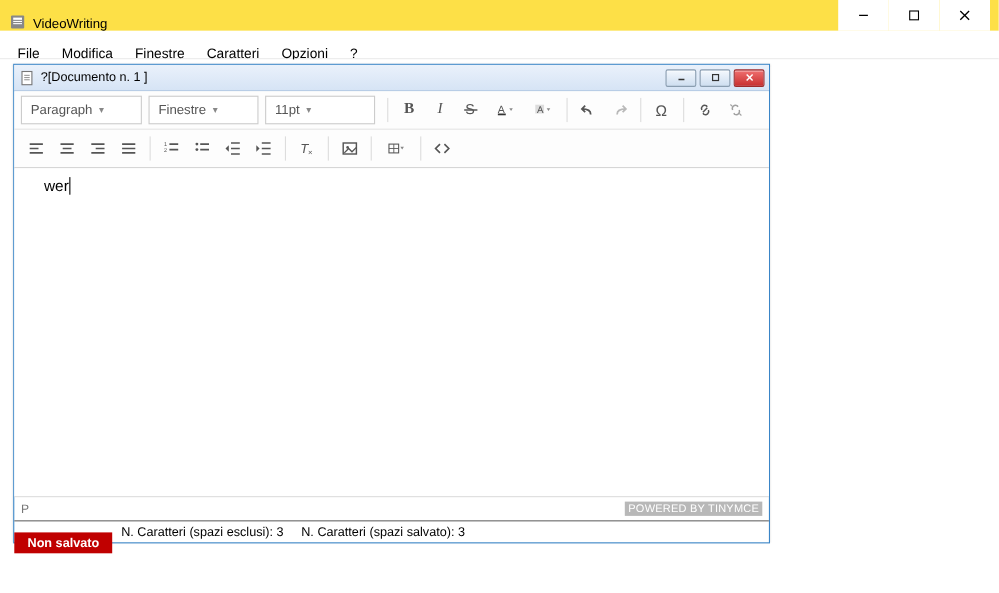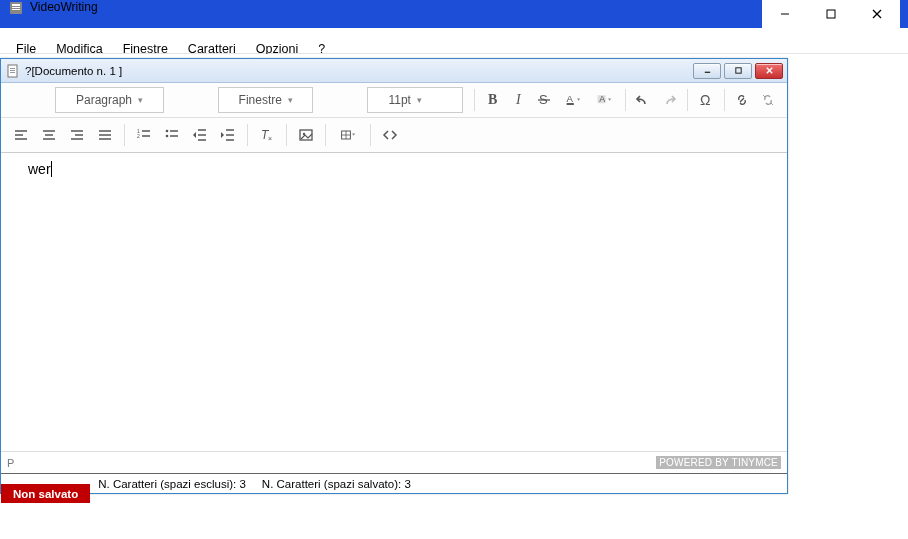--- a/index.html
+++ b/index.html
@@ -1,43 +1,43 @@
 <!DOCTYPE html>
 <html><head>
 <meta charset="utf-8">
 <style>
 * { margin: 0; padding: 0; box-sizing: border-box; font-family: "Segoe UI", Tahoma, sans-serif; }
 body { background: #fff; width: 908px; height: 539px; overflow: hidden; }
 
-.titlebar { height: 28px; display: flex; align-items: flex-start; padding: 0 8px; background: #1d4ed8; }
+.titlebar { height: 28px; display: flex; align-items: flex-end; padding: 0 8px; background: #fde047; }
 .titlebar-icon { width: 16px; height: 16px; margin-right: 6px; display:flex; align-items:center; justify-content:center; }
 .titlebar-title { font-size: 12px; color: #000; flex: 1; }
 .win-controls { display: flex; gap: 0; }
 .win-btn { width: 46px; height: 28px; display: flex; align-items: center; justify-content: center; background: #fff; }
 .win-btn svg { width: 10px; height: 10px; }
 
 .menubar { height: 26px; display: flex; align-items: center; padding: 0 6px; background: #fff; border-bottom: 1px solid #e5e5e5; }
 .menu-item { padding: 4px 10px; font-size: 12.5px; color: #000; cursor: default; margin-top: 16px; }
 
 .workspace { position: relative; height: calc(539px - 28px - 26px); background: #fff; }
-.doc-window { position: absolute; left: 0; top: 4px; width: 788px; background: #fff; border: 1px solid #3a85c7; box-shadow: 0 0 2px rgba(0,0,0,0.2); }
+.doc-window { position: absolute; left: 12px; top: 4px; width: 688px; background: #fff; border: 1px solid #3a85c7; box-shadow: 0 0 2px rgba(0,0,0,0.2); }
 
 .doc-titlebar { height: 24px; background: linear-gradient(#eaf1fb,#d6e4f5); display: flex; align-items: center; padding: 0 4px; border-bottom: 1px solid #a8c2e0; }
 .doc-titlebar-icon { width: 16px; height: 16px; margin-right: 4px; }
 .doc-title { font-size: 11.5px; color: #000; flex: 1; }
 .doc-win-controls { display: flex; gap: 3px; }
 .doc-win-btn { width: 28px; height: 16px; border-radius: 2px; display: flex; align-items: center; justify-content: center; border:1px solid #8a9db0; box-shadow: inset 0 1px 0 rgba(255,255,255,0.6); }
 .doc-win-btn.min { background: linear-gradient(#f4f8fd,#cedef0); }
 .doc-win-btn.max { background: linear-gradient(#f4f8fd,#cedef0); }
 .doc-win-btn.close { background: linear-gradient(#f07070,#c83030); border-color:#9e2a2a; }
 .doc-win-btn svg { width: 9px; height: 9px; }
 
 .toolbar { display: flex; align-items: center; padding: 4px 6px; border-bottom: 1px solid #e0e0e0; background:#fdfdfd; }
 .toolbar.row2 { border-bottom: 1px solid #ccc; }
-.tb-select { height: 26px; border: 1px solid #ccc; background: #fff; display: flex; align-items: center; padding: 0 20px; font-size: 12px; color: #555; margin-right: 6px; gap:6px;margin-left:48px; }
+.tb-select { height: 26px; border: 1px solid #ccc; background: #fff; display: flex; align-items: center; padding: 0 8px; font-size: 12px; color: #555; margin-right: 6px; gap:6px; }
 .tb-select .chev { color:#888; font-size:9px; }
 .tb-sep { width: 1px; height: 22px; background: #ddd; margin: 0 5px; }
 .tb-btn { width: 28px; height: 26px; display: flex; align-items: center; justify-content: center; color: #555; cursor:default; border-radius:2px; }
 .tb-btn svg { width: 16px; height: 16px; }
 .tb-btn.bold { font-weight: bold; font-size: 14px; font-family: Georgia, serif; }
 .tb-btn.italic { font-style: italic; font-size: 14px; font-family: Georgia, serif; }
 
 .editor { height: 298px; padding: 8px 27px; font-family: Verdana, sans-serif; font-size: 14px; color: #000; background:#fff; overflow:auto; }
 .editor .cursor { border-right: 1px solid #000; animation: blink 1s steps(1) infinite; }
 @keyframes blink { 50% { border-color: transparent; } }

